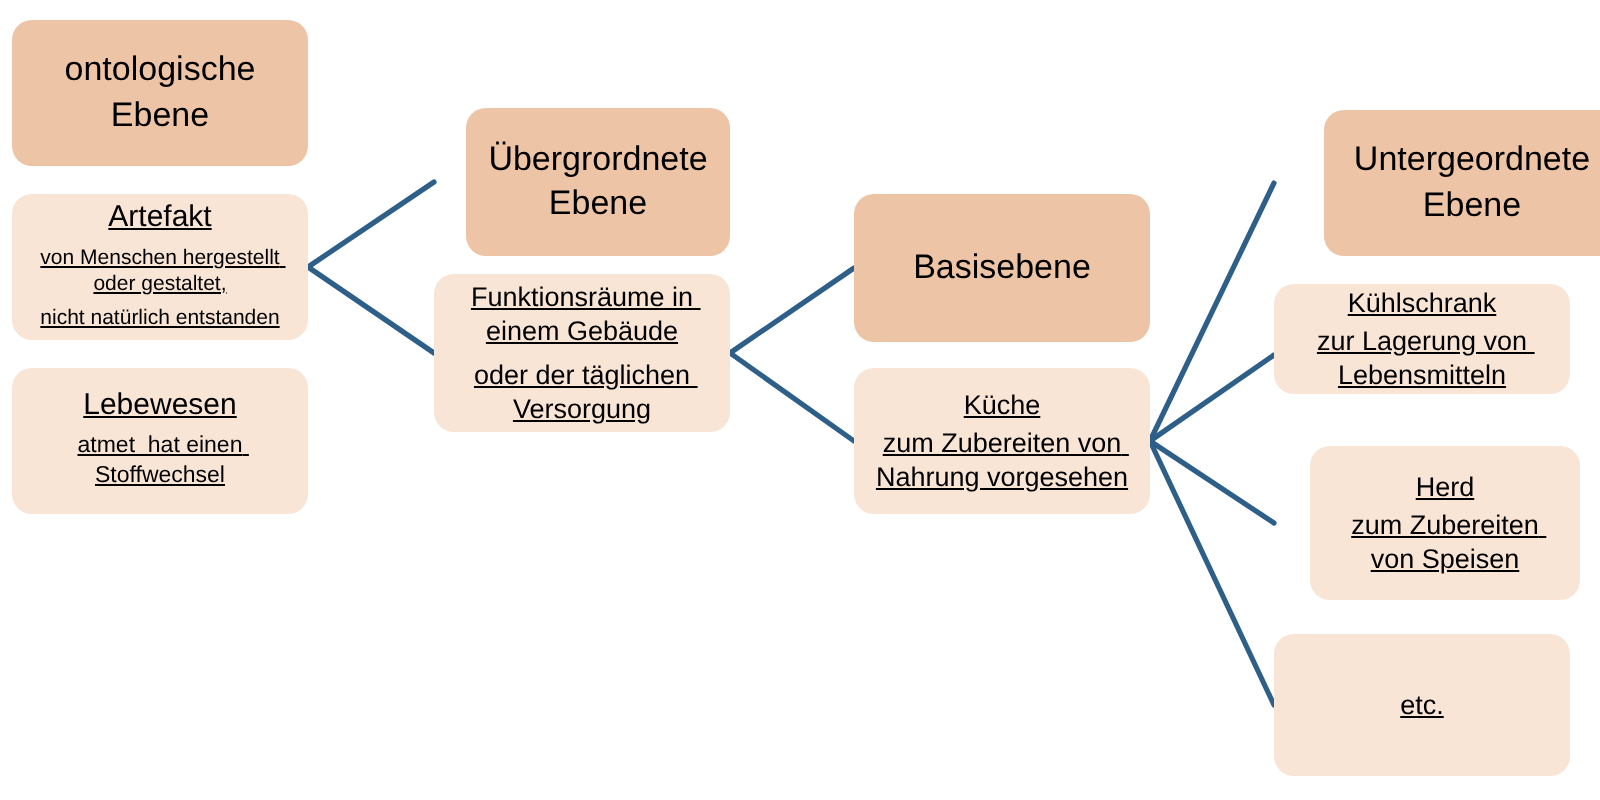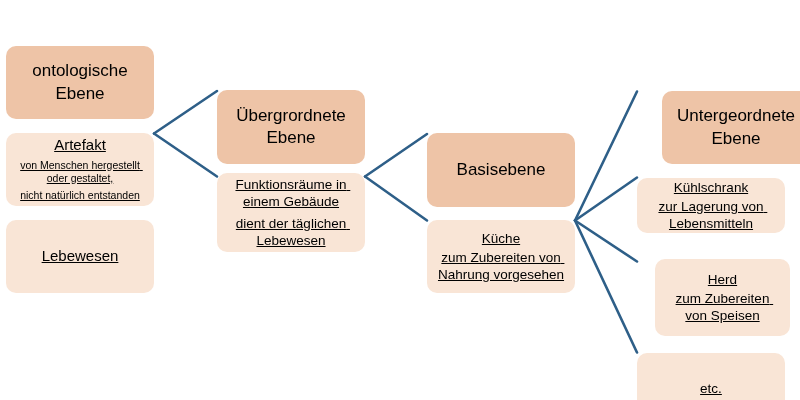--- a/index.html
+++ b/index.html
@@ -34,21 +34,20 @@
   }
   .node {
     position: absolute;
     border-radius: 10px;
     display: flex;
     flex-direction: column;
     align-items: center;
     justify-content: center;
     text-align: center;
     padding: 4px 8px;
-    margin-top: 36px;
   }
   .header {
     background: var(--header-fill);
     font-size: 17px;
     line-height: 1.32;
   }
   .item {
     background: var(--item-fill);
     text-decoration: underline;
   }
@@ -91,29 +90,30 @@
   </div>
 
   <div class="node item" style="left:6px;top:97px;width:148px;height:73px">
     <div class="i-title">Artefakt</div>
     <div class="sub s10">von Menschen hergestellt oder gestaltet,</div>
     <div class="sub s10">nicht natürlich entstanden</div>
   </div>
 
   <div class="node item" style="left:6px;top:184px;width:148px;height:73px">
     <div class="i-title">Lebewesen</div>
+    <div class="sub s11">atmet  hat einen Stoffwechsel</div>
   </div>
 
-  <div class="node header" style="left:217px;top:54px;width:148px;height:74px">
+  <div class="node header" style="left:233px;top:54px;width:132px;height:74px">
     <div>Übergrordnete Ebene</div>
   </div>
 
   <div class="node item" style="left:217px;top:137px;width:148px;height:79px">
     <div class="body">Funktionsräume in einem Gebäude</div>
-    <div class="body">dient der täglichen Lebewesen</div>
+    <div class="body">oder der täglichen Versorgung</div>
   </div>
 
   <div class="node header" style="left:427px;top:97px;width:148px;height:74px">
     <div>Basisebene</div>
   </div>
 
   <div class="node item" style="left:427px;top:184px;width:148px;height:73px">
     <div class="body" style="margin-bottom:0">Küche</div>
     <div class="body">zum Zubereiten von Nahrung vorgesehen</div>
   </div>

